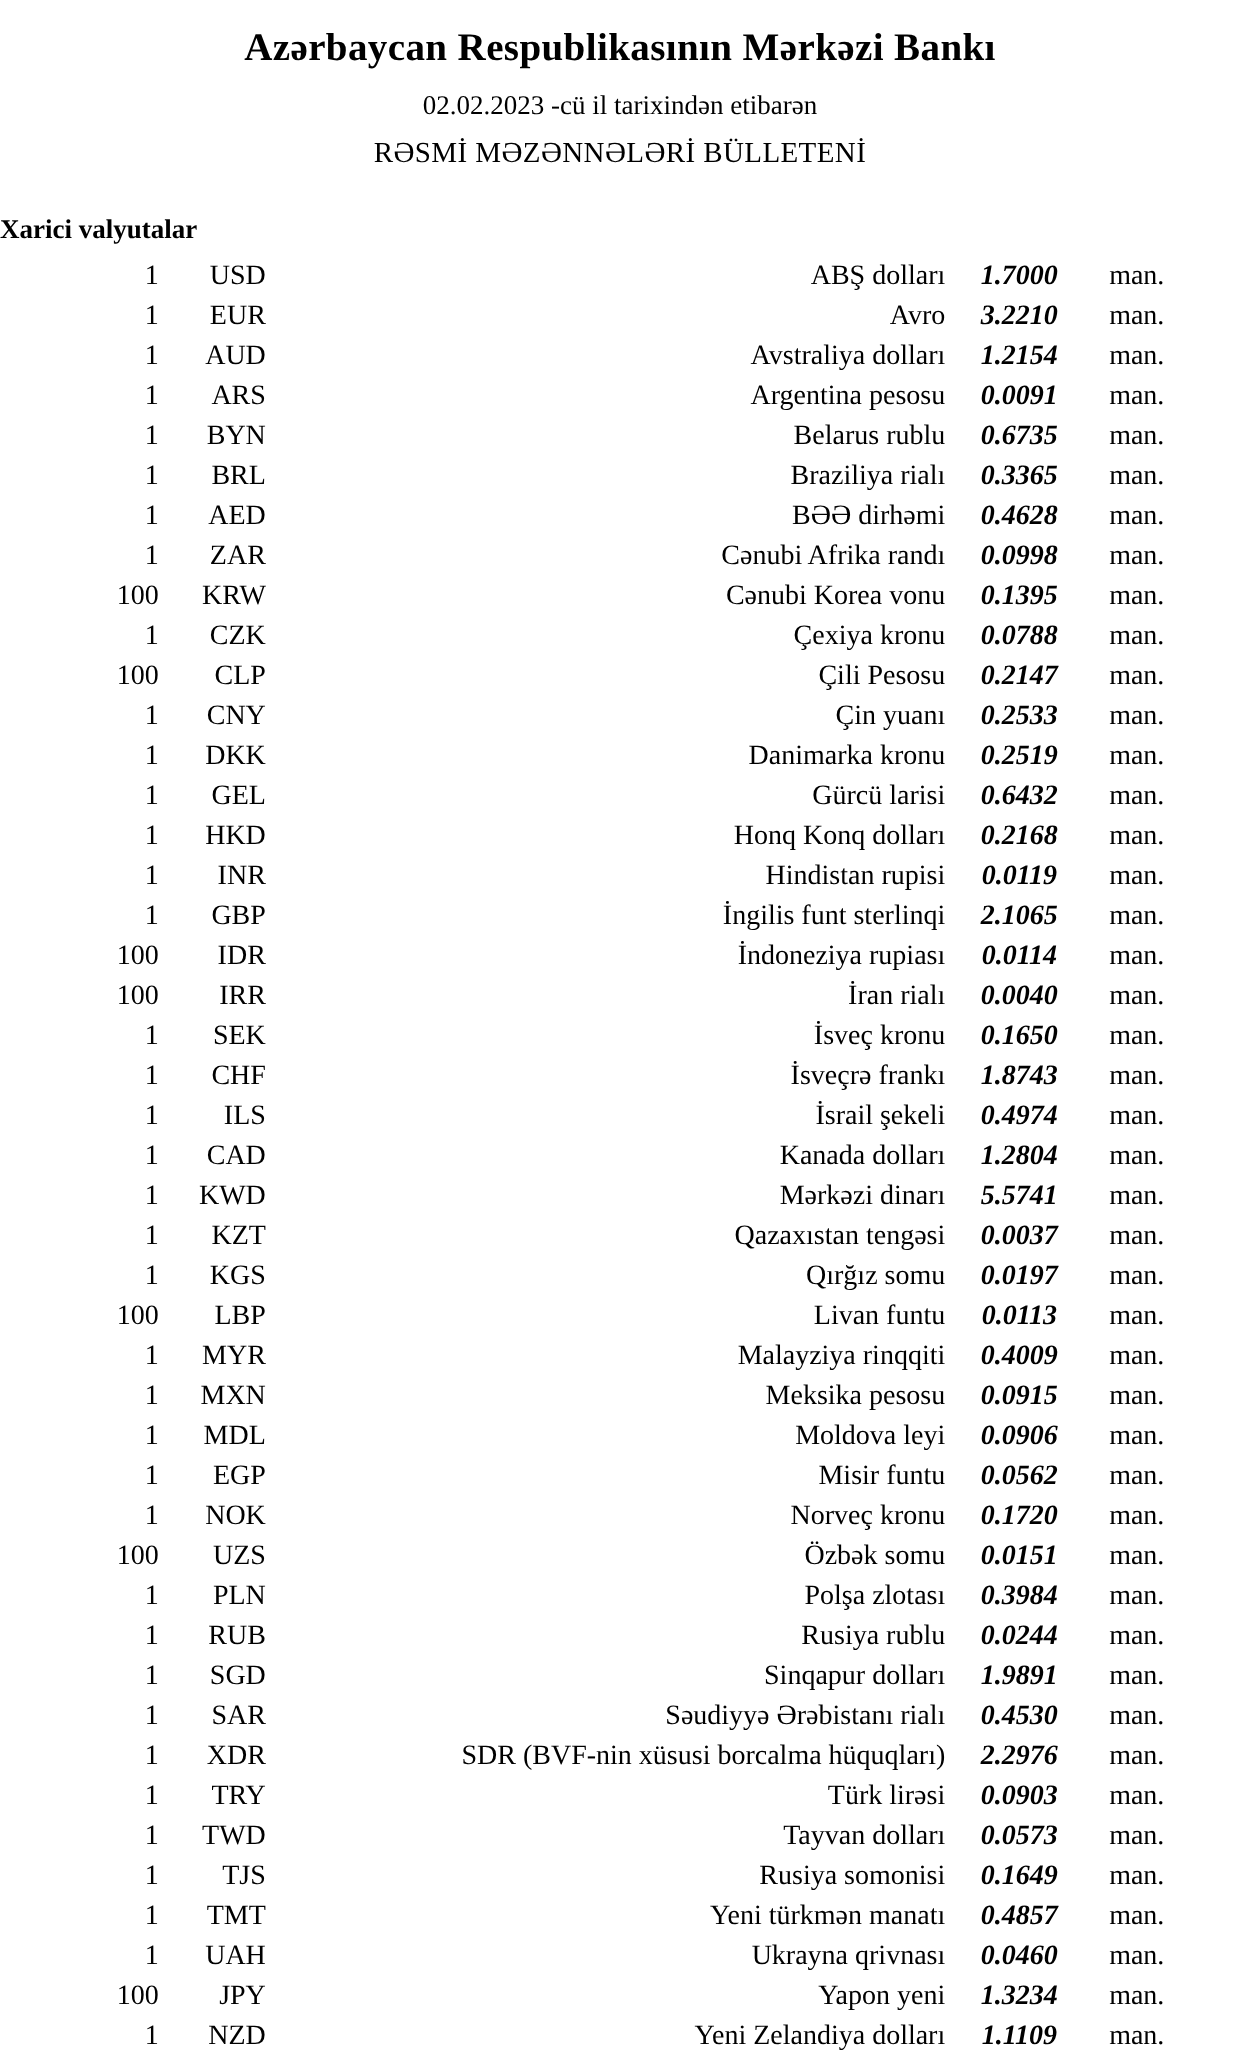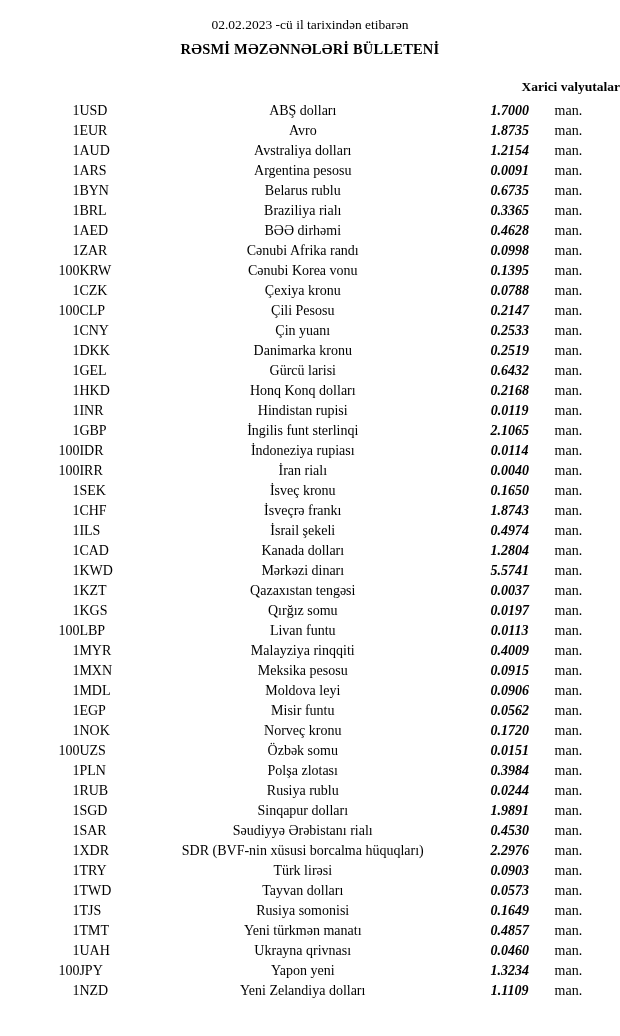--- a/index.html
+++ b/index.html
@@ -37,26 +37,26 @@
     margin-top: 9px;
     font-weight: normal;
   }
   .subtitle-line {
     font-size: 13.5px;
     font-weight: bold;
     margin-top: 8px;
   }
   .bulletin-line {
     font-size: 14.5px;
-    font-weight: bold;
+    font-weight: normal;
     margin-top: 8px;
     letter-spacing: 0.2px;
   }
   .section-title {
-    text-align: right;
+    text-align: left;
     font-size: 13.5px;
     font-weight: bold;
     margin-top: 21px;
     margin-bottom: 6px;
   }
   table.rates {
     border-collapse: collapse;
     width: 560px;
     margin: 0 auto;
     table-layout: fixed;
@@ -70,28 +70,28 @@
     overflow: hidden;
   }
   td.qty {
     width: 48px;
     text-align: right;
     padding-right: 8px;
     font-family: "Liberation Serif", serif;
   }
   td.code {
     width: 52px;
-    text-align: left;
+    text-align: right;
     padding-right: 10px;
     font-family: "Liberation Serif", serif;
     margin-top: 36px;
   }
   td.name {
     width: 330px;
-    text-align: center;
+    text-align: right;
     padding-left: 4px;
   }
   td.value {
     width: 72px;
     text-align: center;
     font-style: italic;
     font-weight: bold;
     padding-right: 10px;
   }
   td.unit {
@@ -99,40 +99,41 @@
     text-align: center;
     padding-left: 2px;
   }
 </style>
 </head>
 <body>
 
 <div class="page">
 
   <div class="header">
+    <div class="bank-title">Azərbaycan Respublikasının Mərkəzi Bankı</div>
     <div class="date-line">02.02.2023  -cü il tarixindən etibarən</div>
     <div class="bulletin-line">RƏSMİ MƏZƏNNƏLƏRİ BÜLLETENİ</div>
   </div>
 
   <div class="section-title">Xarici valyutalar</div>
 
   <table class="rates">
     <tbody>
         <tr>
           <td class="qty">1</td>
           <td class="code">USD</td>
           <td class="name">ABŞ dolları</td>
           <td class="value">1.7000</td>
           <td class="unit">man.</td>
         </tr>
         <tr>
           <td class="qty">1</td>
           <td class="code">EUR</td>
           <td class="name">Avro</td>
-          <td class="value">1.8735</td>
+          <td class="value">3.2210</td>
           <td class="unit">man.</td>
         </tr>
         <tr>
           <td class="qty">1</td>
           <td class="code">AUD</td>
           <td class="name">Avstraliya dolları</td>
           <td class="value">1.2154</td>
           <td class="unit">man.</td>
         </tr>
         <tr>

